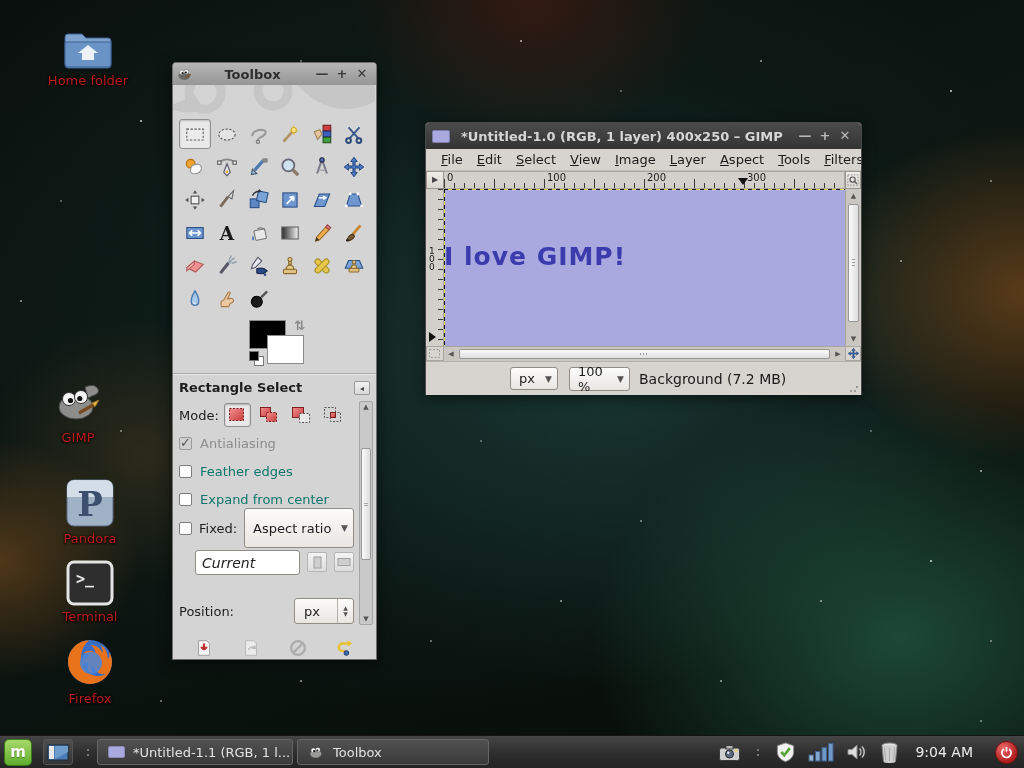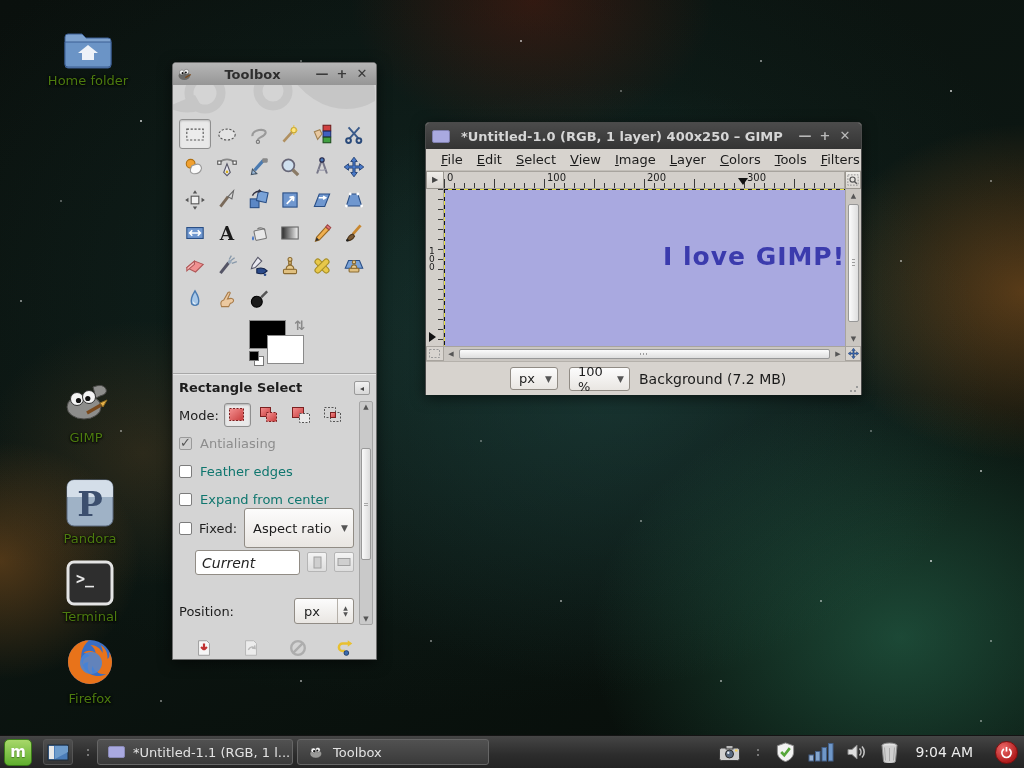--- a/index.html
+++ b/index.html
@@ -14,21 +14,21 @@
       radial-gradient(520px 420px at 60% 50%, rgba(45,98,96,.32), transparent 72%),
       radial-gradient(760px 540px at 45% 38%, rgba(24,60,56,.38), transparent 78%),
       linear-gradient(160deg,#0a100d 0%,#0c1612 45%,#070d09 100%);
   }
   .stars { position:absolute; inset:0; pointer-events:none; }
   .stars i { position:absolute; width:2px; height:2px; border-radius:50%; background:#fff; }
 
   
   .dicon { position:absolute; width:104px; text-align:center; cursor:default; }
   .dicon .glyph { display:block; margin:0 auto; }
-  .dicon .lbl { color:#4d7c0f; text-shadow:0 1px 2px #000, 0 0 3px rgba(0,0,0,.8); font-size:13px; margin-top:3px; }
+  .dicon .lbl { color:#b91c1c; text-shadow:0 1px 2px #000, 0 0 3px rgba(0,0,0,.8); font-size:13px; margin-top:3px; }
 
   
   .win { position:absolute; border:1px solid #6e6e6e; box-shadow:0 3px 14px rgba(0,0,0,.55); }
   .titlebar { display:flex; align-items:center; font-weight:bold; user-select:none; }
   .winbtn { width:20px; text-align:center; font-weight:bold; font-size:13px; line-height:20px; }
 
   
   #toolbox { left:172px; top:62px; width:205px; height:598px; background:#d4d4d4; border-radius:4px 4px 0 0; }
   #toolbox .titlebar { height:22px; background:linear-gradient(#b6b6b6,#969696); color:#2e2e2e;
      border-radius:3px 3px 0 0; padding:0 4px; font-size:13px; }
@@ -115,21 +115,21 @@
   .v-ruler .ticks { position:absolute; top:0; bottom:0; right:0; width:5px;
       background:repeating-linear-gradient(180deg,#3a3a3a 0 1px,transparent 1px 10px); }
   .v-ruler .num { position:absolute; left:3px; top:58px; font-size:9px; line-height:8px; color:#1c1c1c; }
   .v-marker { position:absolute; left:3px; bottom:4px; width:0; height:0; border-top:5px solid transparent; border-bottom:5px solid transparent;
       border-left:7px solid #111; }
   .canvas { position:relative; width:403px; overflow:hidden; }
   .canvas .dash-top { position:absolute; left:0; top:0; right:0; height:1px;
       background:repeating-linear-gradient(90deg,#151515 0 4px,#e6e03c 4px 8px); }
   .canvas .dash-left { position:absolute; left:0; top:0; bottom:0; width:1px;
       background:repeating-linear-gradient(180deg,#151515 0 4px,#e6e03c 4px 8px); }
-  .canvas-text { position:absolute; left:0; right:0; top:53px; text-align:right; font-weight:bold; font-size:25px; letter-spacing:1px; }
+  .canvas-text { position:absolute; left:0; right:0; top:53px; text-align:left; font-weight:bold; font-size:25px; letter-spacing:1px; }
   .v-scroll { position:relative; width:16px; background:#cac6c1; border-left:1px solid #a8a49e; }
   .v-scroll .ar, .h-scroll .ar { color:#555; font-size:7px; text-align:center; }
   .v-scroll .ar { position:absolute; left:0; right:0; }
   .v-scroll .thumb { position:absolute; left:2px; right:2px; top:15px; height:118px; background:linear-gradient(90deg,#fbfbfb,#dedede);
       border:1px solid #979797; border-radius:2px; }
   .v-scroll .thumb::after { content:""; position:absolute; left:3px; right:3px; top:50%; height:7px; margin-top:-4px;
       background:repeating-linear-gradient(0deg,#9d9d9d 0 1px,transparent 1px 3px); }
   .hscroll-row { display:flex; height:15px; }
   .qmask-btn { width:18px; height:15px; border:1px solid #a8a49e; background:#d8d4cf; display:flex; align-items:center; justify-content:center; }
   .h-scroll { position:relative; width:403px; background:#cac6c1; border-top:1px solid #a8a49e; }
@@ -199,21 +199,21 @@
 
 <div class="dicon" style="left:36px; top:28px;">
   <svg class="glyph" width="52" height="42" viewBox="0 0 52 42">
     <path d="M6 6 h14 l4 4 h22 a3 3 0 0 1 3 3 v24 a3 3 0 0 1 -3 3 H6 a3 3 0 0 1 -3 -3 V9 a3 3 0 0 1 3 -3 Z" fill="#7fa3cf" stroke="#3d5f93"></path>
     <path d="M3 14 h46 v22 a3 3 0 0 1 -3 3 H6 a3 3 0 0 1 -3 -3 Z" fill="#6b94c6" stroke="#3d5f93"></path>
     <path d="M26 17 l10 8 h-4 v7 h-12 v-7 h-4 Z" fill="#eef2f8"></path>
   </svg>
   <div class="lbl">Home folder</div>
 </div>
 
-<div class="dicon" style="left:34px; top:383px;">
+<div class="dicon" style="left:26px; top:383px;">
   <svg class="glyph" width="46" height="44" viewBox="0 0 46 44">
     <path d="M30 4 q10 -4 13 2 q2 5 -6 7 l-4 2 Z" fill="#8d8d8b" stroke="#4a4a48"></path>
     <ellipse cx="21" cy="24" rx="17" ry="12" fill="#8d8d8b" stroke="#4a4a48"></ellipse>
     <circle cx="14" cy="16" r="6.5" fill="#f4f4f4" stroke="#333"></circle>
     <circle cx="26" cy="14" r="6.5" fill="#f4f4f4" stroke="#333"></circle>
     <circle cx="15.5" cy="17.5" r="2.6" fill="#111"></circle>
     <circle cx="24.8" cy="15.5" r="2.6" fill="#111"></circle>
     <line x1="24" y1="30" x2="38" y2="22" stroke="#7a4a1e" stroke-width="3.4"></line>
     <path d="M37 20 l7 -3 -4 7 Z" fill="#e8b24a" stroke="#8a6a20"></path>
   </svg>
@@ -641,21 +641,21 @@
     <span class="winbtn">✕</span>
   </div>
 
   <div class="menubar" id="menubar">
       <span class="menu-item">File</span>
       <span class="menu-item">Edit</span>
       <span class="menu-item">Select</span>
       <span class="menu-item">View</span>
       <span class="menu-item">Image</span>
       <span class="menu-item">Layer</span>
-      <span class="menu-item">Colors</span>
+      <span class="menu-item">Aspect</span>
       <span class="menu-item">Tools</span>
       <span class="menu-item">Filters</span>
     </div>
 
   <div class="ruler-row">
     <span class="corner-btn">▶</span>
     <div class="h-ruler" id="h-ruler">
       <span class="ticks"></span>
         <span class="ticks2"></span>
       <span class="h-marker" style="left:294px;"></span>

